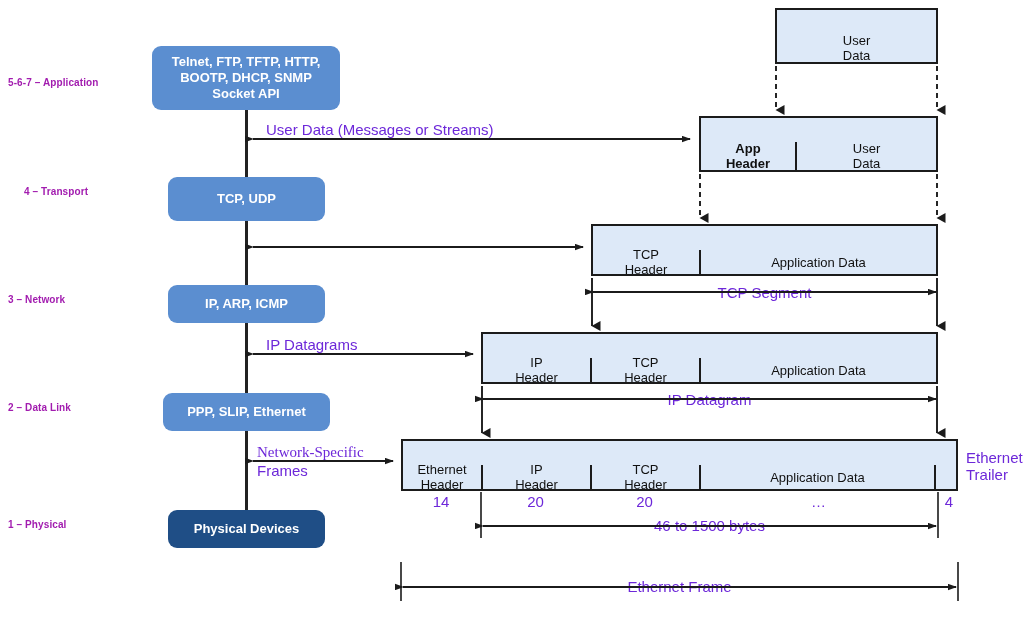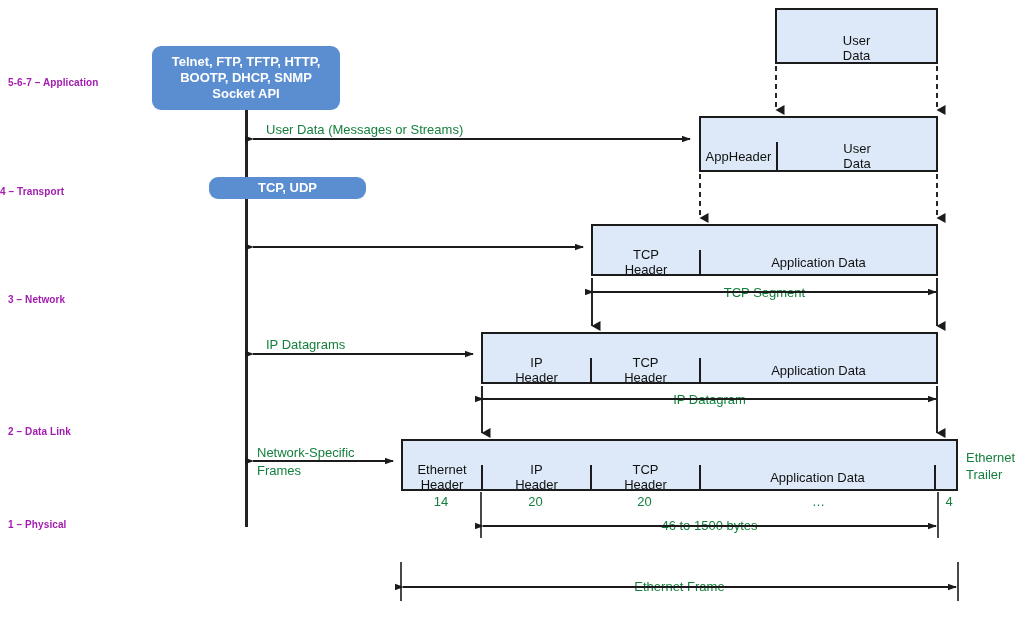--- a/index.html
+++ b/index.html
@@ -25,67 +25,76 @@
   
   .pkt{position:absolute;box-sizing:border-box;background:#dde9f8;
        border:2px solid #1b1b1b;display:flex;align-items:stretch;}
   .cell{box-sizing:border-box;display:flex;align-items:center;
         justify-content:center;text-align:center;font-size:13px;
         line-height:15px;color:#111;border-right:2px solid #1b1b1b;margin-top:24px;}
   .cell:last-child{border-right:none;}
   .cell span{display:block;}
 
   
-  .txt{position:absolute;font-size:13px;line-height:15px;color:#15803d;
+  .txt{position:absolute;font-size:15px;line-height:15px;color:#6d28d9;
        white-space:nowrap;}
   .txt.center{text-align:center;}
 
   svg.overlay{position:absolute;left:0;top:0;width:1024px;height:617px;
               pointer-events:none;}
 </style>
 </head>
 <body>
 
 <div id="stage">
 
   <div class="layer-label" style="left:8px;top:77px;">5-6-7 – Application</div>
-  <div class="layer-label" style="left:0;top:186px;">4 – Transport</div>
+  <div class="layer-label" style="left:24px;top:186px;">4 – Transport</div>
   <div class="layer-label" style="left:8px;top:294px;">3 – Network</div>
-  <div class="layer-label" style="left:8px;top:402px;margin-top:24px;">2 – Data Link</div>
+  <div class="layer-label" style="left:8px;top:402px;">2 – Data Link</div>
   <div class="layer-label" style="left:8px;top:519px;">1 – Physical</div>
 
   <div class="spine" style="left:245px;top:110px;height:417px;"></div>
 
   <div class="proto-box" style="left:152px;top:46px;width:188px;height:64px;flex-direction:column;">
     <span>Telnet, FTP, TFTP, HTTP,</span>
     <span>BOOTP, DHCP, SNMP</span>
     <span>Socket API</span>
   </div>
 
-  <div class="proto-box" style="left:168px;top:177px;width:157px;height:22px;margin-left:41px;">
+  <div class="proto-box" style="left:168px;top:177px;width:157px;height:44px;">
     <span>TCP, UDP</span>
   </div>
 
-
-
+  <div class="proto-box" style="left:168px;top:285px;width:157px;height:38px;">
+    <span>IP, ARP, ICMP</span>
+  </div>
+
+  <div class="proto-box" style="left:163px;top:393px;width:167px;height:38px;">
+    <span>PPP, SLIP, Ethernet</span>
+  </div>
+
+  <div class="proto-box dark" style="left:168px;top:510px;width:157px;height:38px;">
+    <span>Physical Devices</span>
+  </div>
 
   <div class="txt" style="left:266px;top:122px;">User Data (Messages or Streams)</div>
   <div class="txt" style="left:266px;top:337px;">IP Datagrams</div>
-  <div class="txt" style="left:257px;top:445px;">Network-Specific</div>
+  <div class="txt" style="left:257px;top:445px;font-family:Liberation Serif, serif;">Network-Specific</div>
   <div class="txt" style="left:257px;top:463px;">Frames</div>
 
   <div class="pkt" style="left:775px;top:8px;width:163px;height:56px;">
     <div class="cell" style="flex:1 1 100%;flex-direction:column;">
       <span>User</span>
       <span>Data</span>
     </div>
   </div>
 
   <div class="pkt" style="left:699px;top:116px;width:239px;height:56px;">
-    <div class="cell" style="width:77px;flex-direction:row;">
+    <div class="cell" style="width:96px;flex-direction:column;font-weight:bold;">
       <span>App</span>
       <span>Header</span>
     </div>
     <div class="cell" style="flex:1;flex-direction:column;">
       <span>User</span>
       <span>Data</span>
     </div>
   </div>
 
   <div class="pkt" style="left:591px;top:224px;width:347px;height:52px;">

